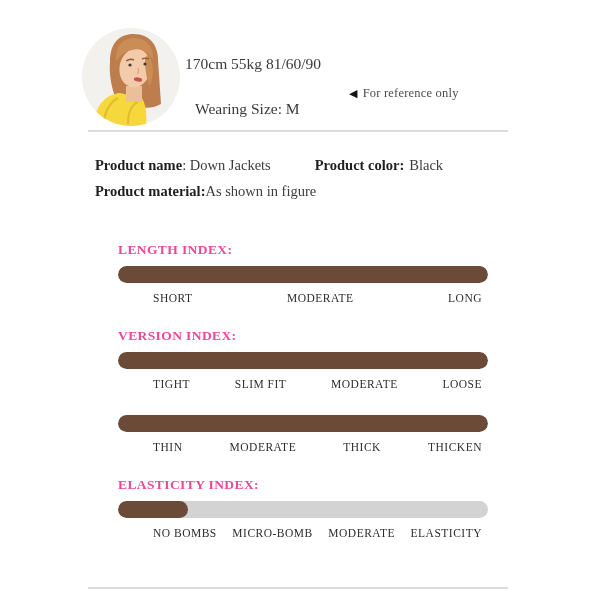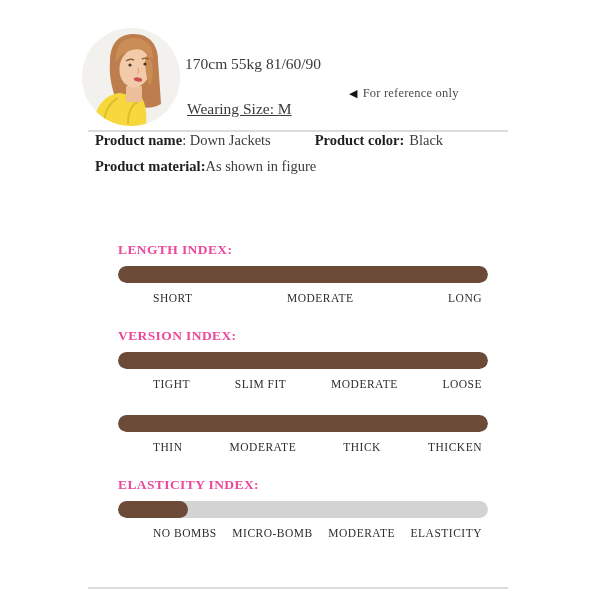--- a/index.html
+++ b/index.html
@@ -15,35 +15,35 @@
     position: absolute; left: 82px; top: 28px;
     width: 98px; height: 98px; border-radius: 50%;
     overflow: hidden; background: #f2f1ee;
   }
   .avatar svg { display: block; width: 100%; height: 100%; }
   .model-info {
     position: absolute; left: 185px; top: 55px;
     font-size: 15.5px; color: #3a3a3a; line-height: 17px;
   }
   .model-info .line1 { margin: 0 0 28px 0; }
-  .model-info .line2 { margin: 2px; text-decoration: underline; }
+  .model-info .line2 { margin: 10px; }
   .ref-note {
     position: absolute; left: 349px; top: 86px;
     font-size: 12.5px; color: #4b4b4b; letter-spacing: 0.2px;
     white-space: nowrap;
   }
   .ref-note .tri { color: #141414; font-size: 11px; margin-right: 5px; }
   .divider {
     position: absolute; left: 88px; width: 420px; height: 2px;
     background: #dcdcdc;
   }
   .divider.top { top: 130px; }
   .divider.bottom { top: 587px; }
   .product-info {
-    position: absolute; left: 95px; top: 131px; width: 430px;
+    position: absolute; left: 95px; top: 156px; width: 430px;
     font-size: 14.5px; line-height: 18px; color: #3c3c3c;
   }
   .product-info .row2 { margin-top: 8px; }
   .product-info b { color: #1f1f1f; font-weight: bold; }
   .product-info .color-pair { margin-left: 44px; }
   .product-info .val-gap { margin-left: 5px; }
   .indexes {
     position: absolute; left: 118px; top: 231px; width: 370px;
   }
   .index-section { margin-bottom: 24px; }

